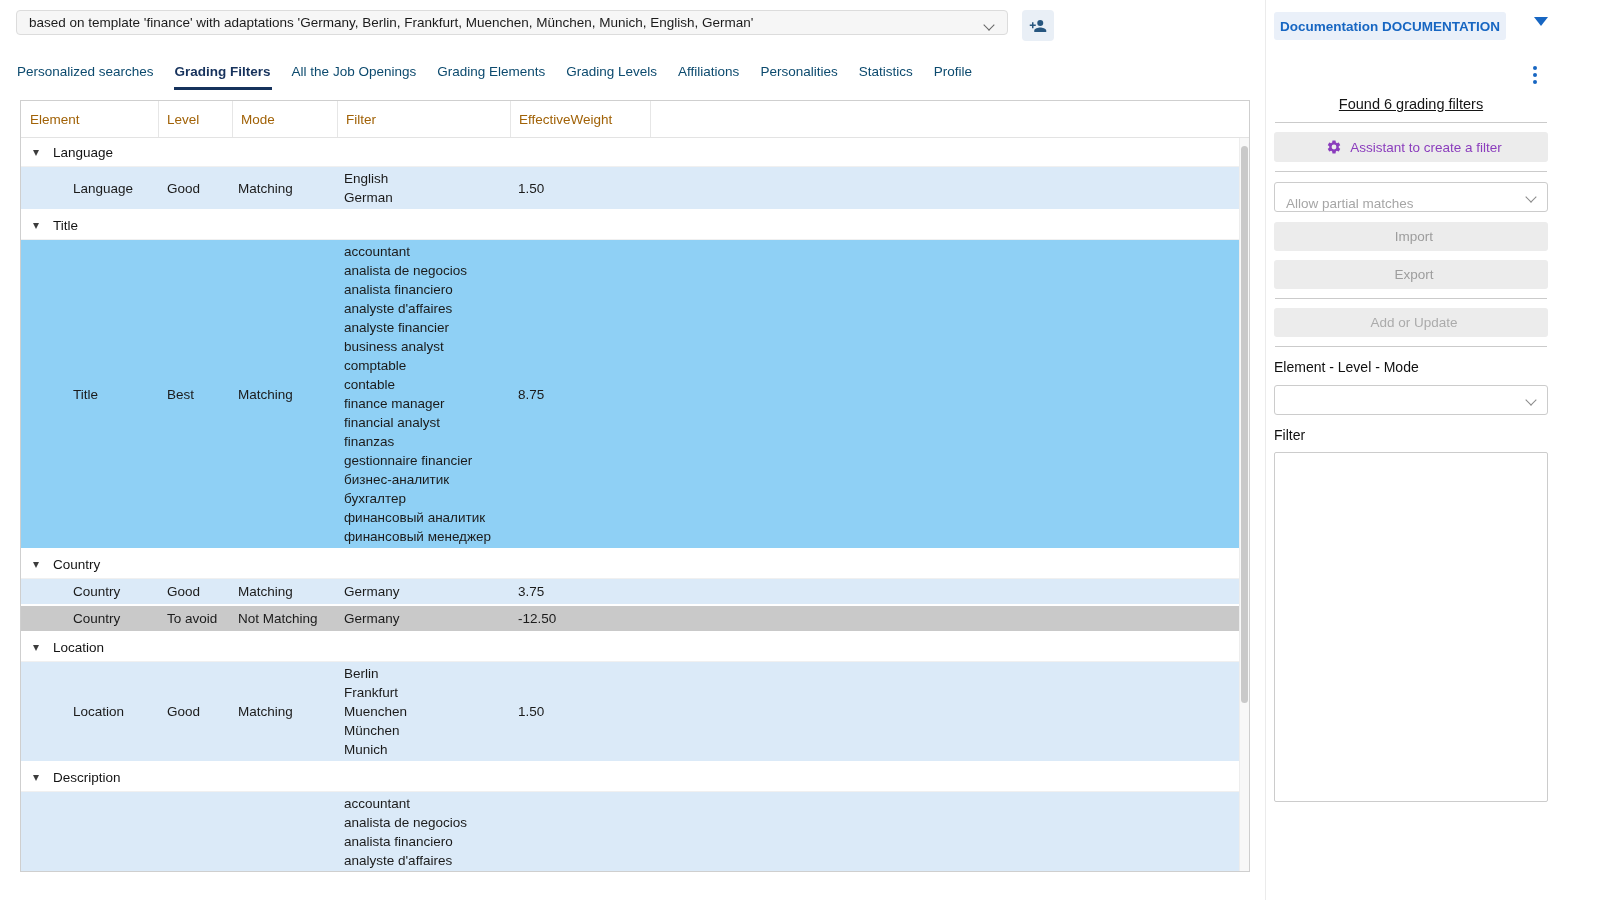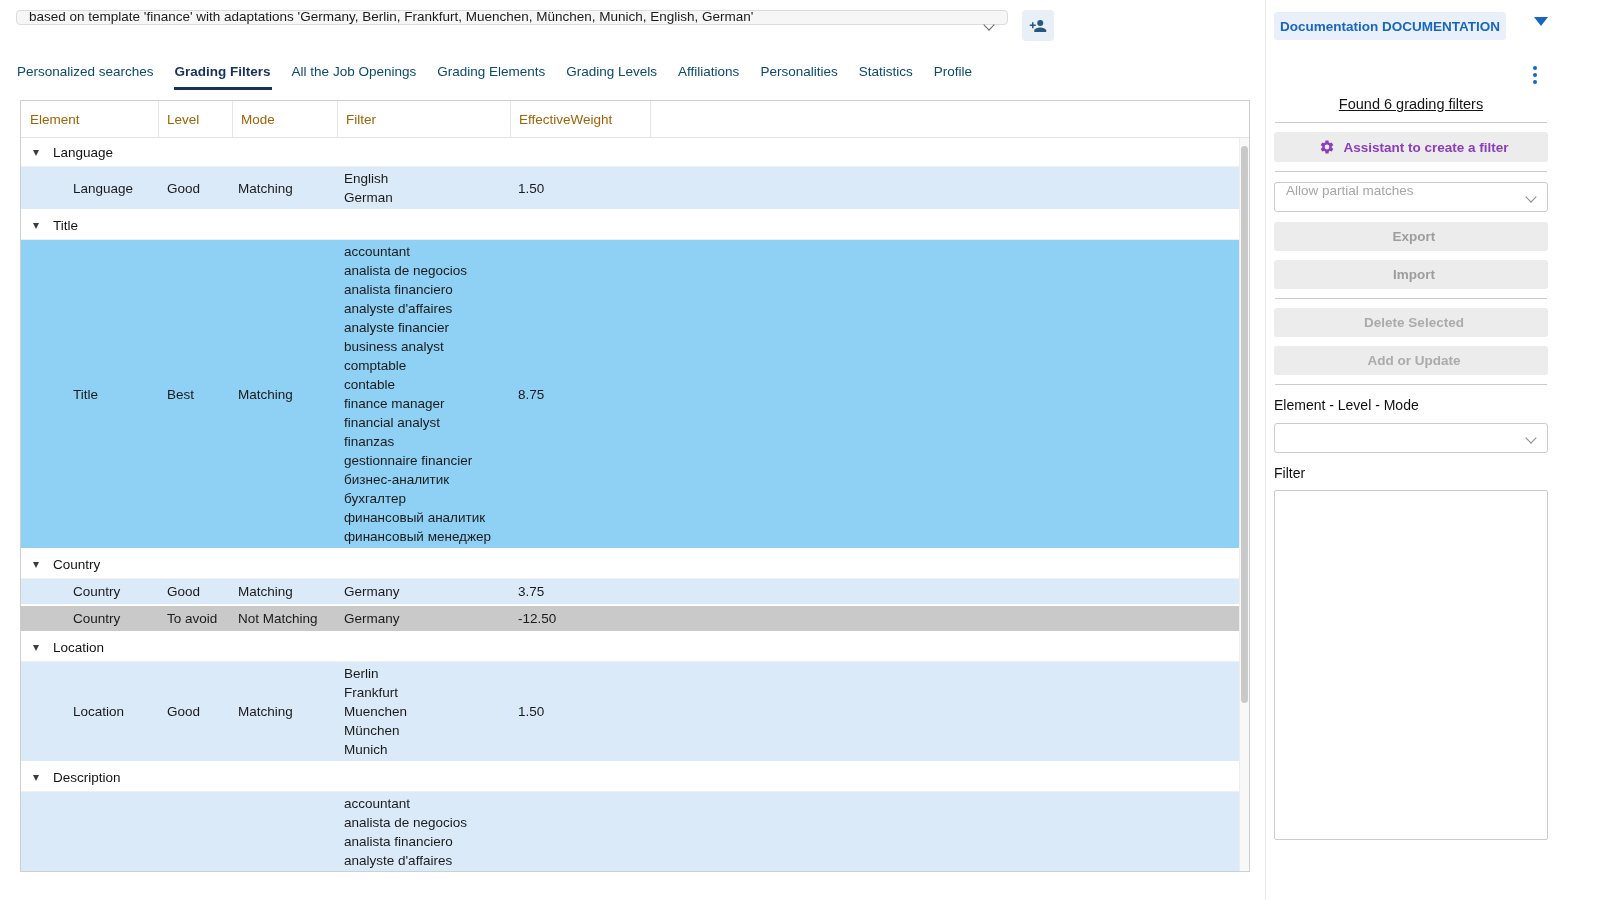--- a/index.html
+++ b/index.html
@@ -1,22 +1,22 @@
 <!DOCTYPE html>
 <html style="--accent-blue: #1766c2; --purple: #8b3dbd; --tab-active: #16325c; --row-light: #dbeaf8; --row-selected: #8fd0f5; --row-gray: #c9c9c9; --btn-bg: #ececec;"><head>
 <meta charset="utf-8">
 <style>
   html,body{margin:0;padding:0;}
   body{width:1600px;height:900px;position:relative;background:#fff;
        font-family:"Liberation Sans",sans-serif;font-size:13.5px;color:#1b1b1b;overflow:hidden;}
   .vdivider{position:absolute;left:1265px;top:0;width:1px;height:900px;background:#ebebeb;}
 
   
-  .template-select{position:absolute;left:16px;top:10px;width:992px;height:15px;background:#f6f6f6;
-      border:1px solid #dcdcdc;border-radius:4px;display:flex;align-items:flex-end;
+  .template-select{position:absolute;left:16px;top:10px;width:992px;height:25px;background:#f6f6f6;
+      border:1px solid #dcdcdc;border-radius:4px;display:flex;align-items:center;
       padding:0 34px 0 12px;box-sizing:border-box;cursor:pointer;}
   .chev{width:7px;height:7px;border-right:1.7px solid #666;border-bottom:1.7px solid #666;
       transform:rotate(45deg);display:inline-block;}
   .template-select .chev{position:absolute;right:14px;top:10px;}
   .icon-btn{position:absolute;left:1022px;top:10px;width:32px;height:31px;background:#e9eff6;border:none;
       border-radius:4px;display:flex;align-items:center;justify-content:center;cursor:pointer;}
   .doc-pill{position:absolute;left:1274px;top:12px;width:232px;height:28px;background:#eaf0f9;border-radius:3px;
       display:flex;align-items:center;justify-content:center;color:var(--accent-blue);font-weight:bold;cursor:pointer;}
   .doc-caret{position:absolute;left:1534px;top:17px;width:0;height:0;border-left:7px solid transparent;
       border-right:7px solid transparent;border-top:9px solid var(--accent-blue);cursor:pointer;}
@@ -51,28 +51,28 @@
   .cell.filter{padding-left:6px;}
   .cell.weight{padding-left:7px;}
   .scrollbar{position:absolute;right:0;top:37px;bottom:0;width:9px;background:#f8f8f8;border-left:1px solid #ededed;}
   .scrollbar .thumb{position:absolute;left:1px;right:1px;top:8px;height:76%;background:#c9c9c9;border-radius:4px;cursor:pointer;}
 
   
   .sidebar{position:absolute;left:1274px;top:92px;width:274px;box-sizing:border-box;}
   .found{text-align:center;font-size:14.5px;margin:4px 0 10px;color:#161616;text-decoration:underline;}
   .sidebar hr{border:none;border-top:1px solid #cbcbcb;margin:9px 1px;}
   .btn{display:flex;align-items:center;justify-content:center;width:100%;height:29px;background:var(--btn-bg);
-      border:none;border-radius:3px;font-family:inherit;font-size:13.5px;font-weight:bold;color:#9d9d9d;
+      border:none;border-radius:3px;font-family:inherit;font-size:13.5px;font-weight:normal;color:#9d9d9d;
       cursor:pointer;box-sizing:border-box;padding-left:12px;}
   .btn+.btn{margin-top:9px;}
   .btn.assistant{color:var(--purple);gap:8px;height:30px;}
   .btn.blue{color:var(--accent-blue);margin-top:12px;}
   .btn.dim{color:#ababab;}
   .select{position:relative;height:30px;border:1px solid #ccc;border-radius:3px;background:#fff;display:flex;
-      align-items:flex-start;padding:0 30px 0 11px;box-sizing:border-box;cursor:pointer;margin:10px 0;}
+      align-items:flex-end;padding:0 30px 0 11px;box-sizing:border-box;cursor:pointer;margin:10px 0;}
   .select .chev{position:absolute;right:12px;top:10px;border-color:#8a8a8a;}
   .ph{color:#a6a6a6;}
   .side-label{font-size:14px;color:#101010;margin:12px 0 9px;}
   textarea.filter-area{width:100%;height:350px;border:1px solid #ccc;border-radius:2px;box-sizing:border-box;
       resize:none;font-family:inherit;background:#fff;}
 </style>
 </head>
 <body>
 
 <div class="vdivider"></div>
@@ -238,24 +238,23 @@
           <path fill="#8b3dbd" d="M19.14 12.94c.04-.3.06-.61.06-.94 0-.32-.02-.64-.07-.94l2.03-1.58a.49.49 0 0 0 .12-.61l-1.92-3.32a.49.49 0 0 0-.59-.22l-2.39.96c-.5-.38-1.03-.7-1.62-.94L14.4 2.81a.48.48 0 0 0-.48-.41h-3.84c-.24 0-.43.17-.47.41l-.36 2.54c-.59.24-1.13.57-1.62.94l-2.39-.96a.49.49 0 0 0-.59.22L2.74 8.87c-.12.21-.08.47.12.61l2.03 1.58c-.05.3-.09.63-.09.94s.02.64.07.94l-2.03 1.58a.49.49 0 0 0-.12.61l1.92 3.32c.12.22.37.29.59.22l2.39-.96c.5.38 1.03.7 1.62.94l.36 2.54c.05.24.24.41.48.41h3.84c.24 0 .44-.17.47-.41l.36-2.54c.59-.24 1.13-.56 1.62-.94l2.39.96c.22.08.47 0 .59-.22l1.92-3.32a.49.49 0 0 0-.12-.61l-2.01-1.58zM12 15.6A3.6 3.6 0 1 1 12 8.4a3.6 3.6 0 0 1 0 7.2z"></path>
         </svg>
     </span>
     <span>Assistant to create a filter</span>
   </button>
   <hr>
   <div class="select">
     <span class="ph">Allow partial matches</span>
     <span class="chev"></span>
   </div>
+  <button class="btn">Import</button>
   <button class="btn">Export</button>
-  <button class="btn">Import</button>
-  <hr>
-  <button class="btn dim">Delete Selected</button>
+  <hr>
   <button class="btn dim">Add or Update</button>
   <hr>
   <div class="side-label">Element - Level - Mode</div>
   <div class="select">
     <span class="chev"></span>
   </div>
   <div class="side-label">Filter</div>
   <textarea class="filter-area" style=""></textarea>
 </aside>
 

